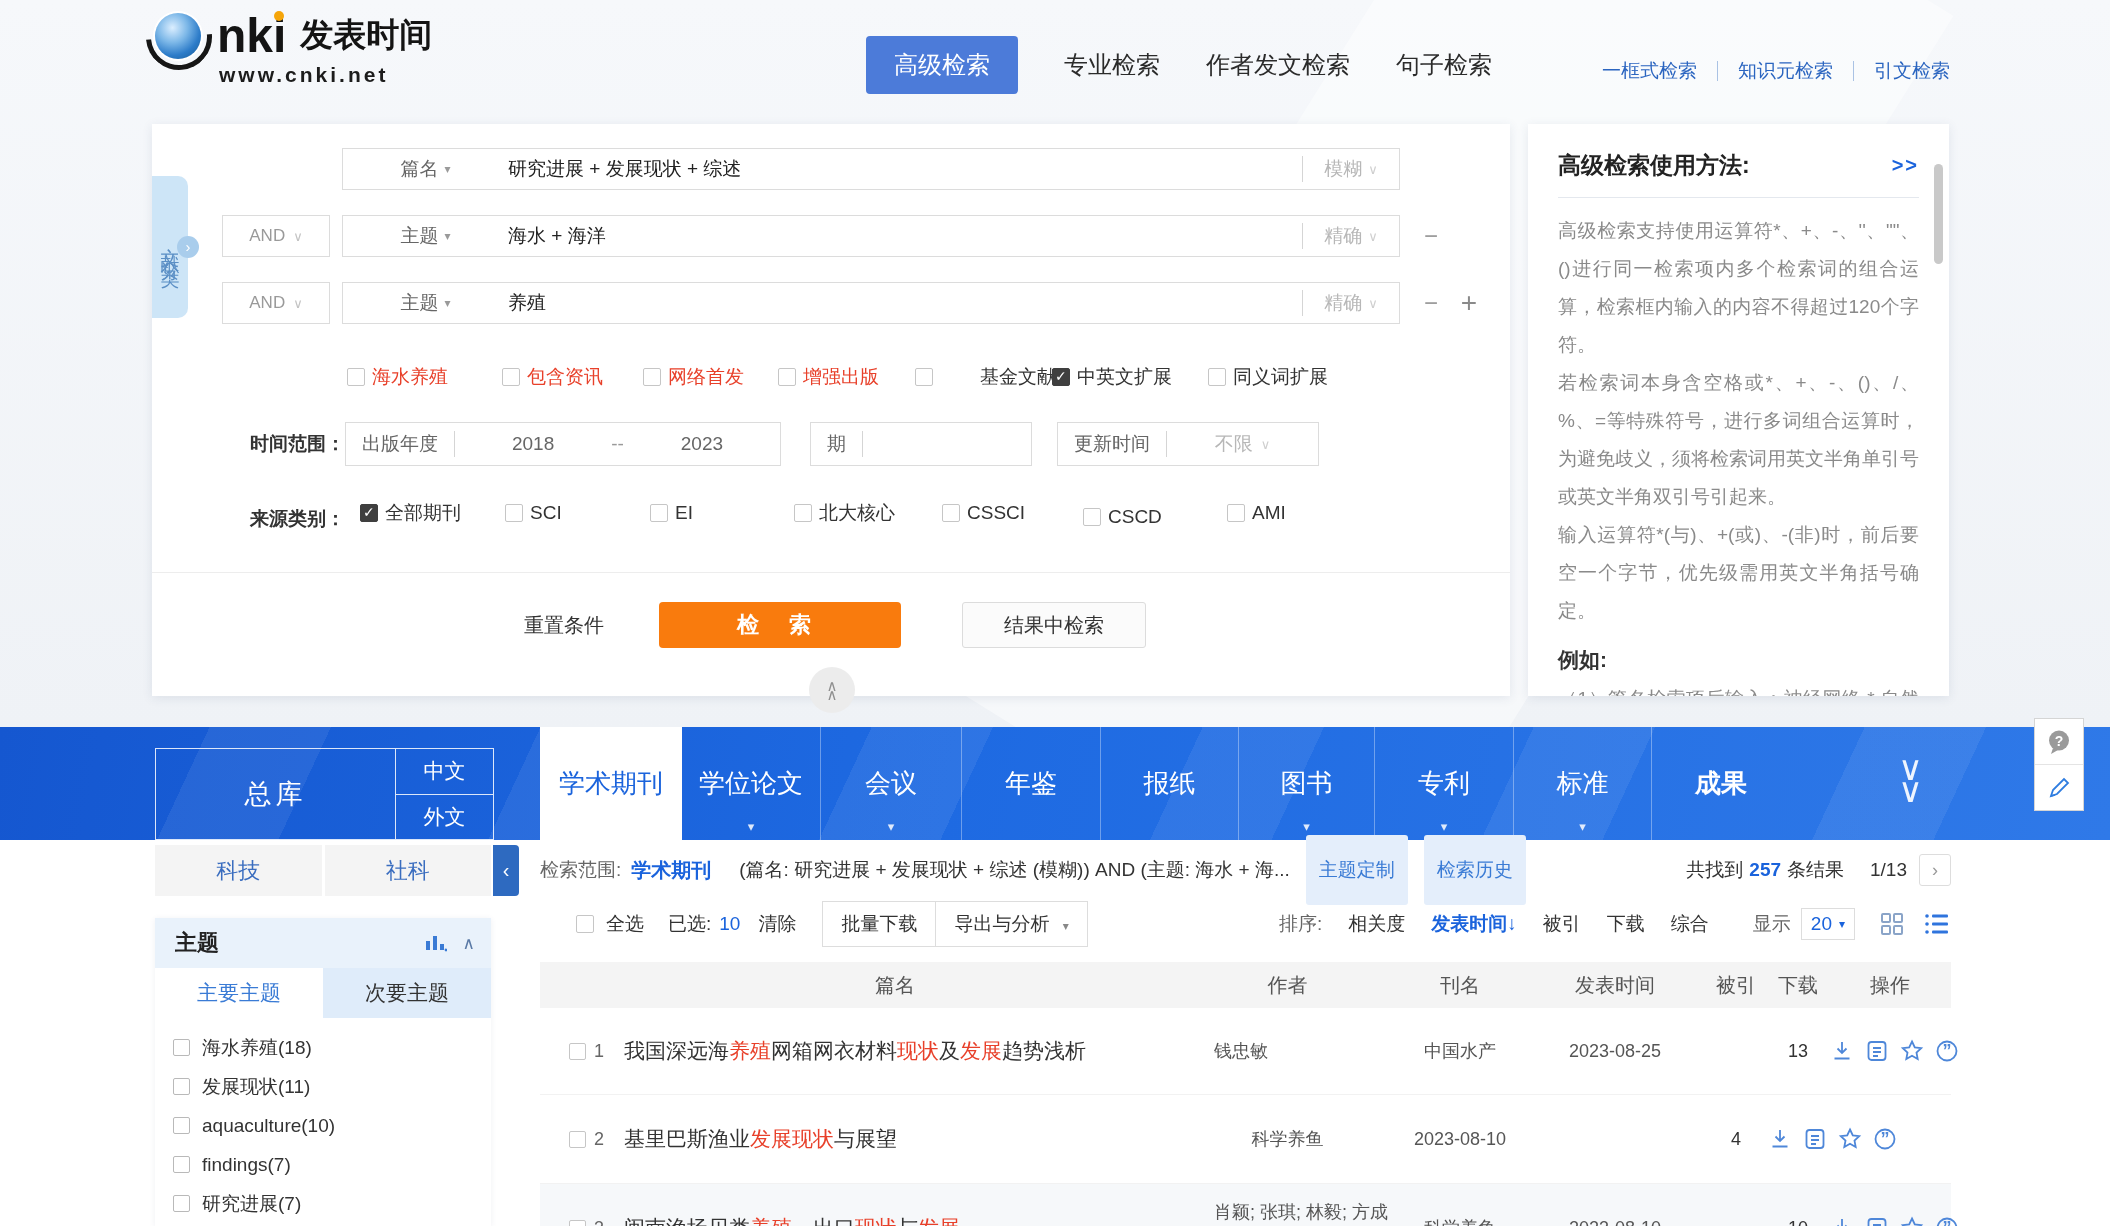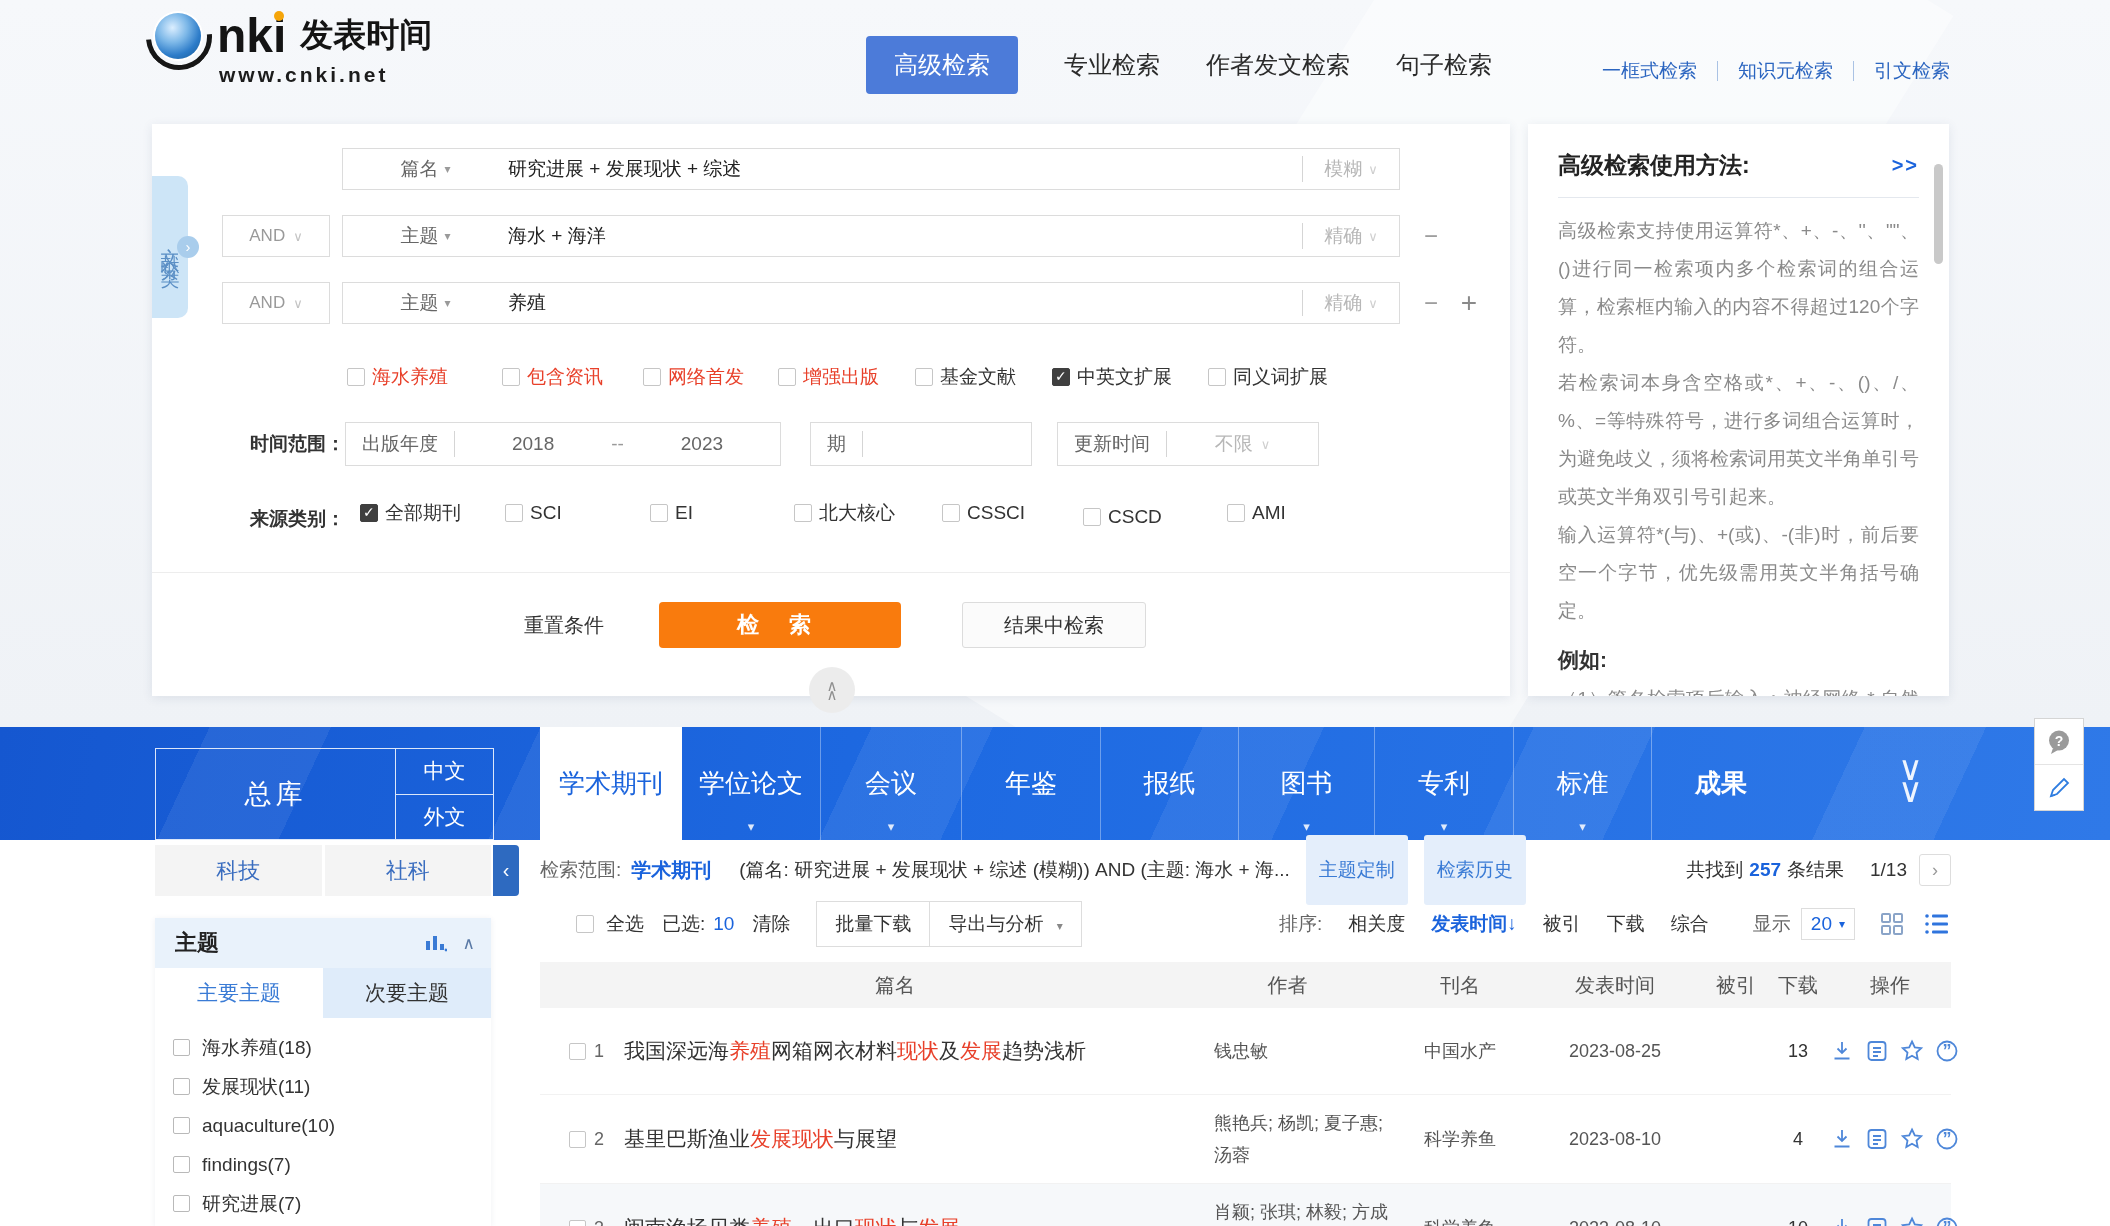--- a/index.html
+++ b/index.html
@@ -270,21 +270,21 @@
         <span>包含资讯</span>
       </label>
     <label class="cbi f-red" style="left:491px;top:240px;">
         <span class="cb"></span>
         <span>网络首发</span>
       </label>
     <label class="cbi f-red" style="left:626px;top:240px;">
         <span class="cb"></span>
         <span>增强出版</span>
       </label>
-    <label class="cbi" style="left:763px;top:240px;">
+    <label class="cbi" style="left:763px;top:240px;gap:40px;">
         <span class="cb"></span>
         <span>基金文献</span>
       </label>
     <label class="cbi" style="left:900px;top:240px;">
         <span class="cb checked"></span>
         <span>中英文扩展</span>
       </label>
     <label class="cbi" style="left:1056px;top:240px;">
         <span class="cb"></span>
         <span>同义词扩展</span>
@@ -492,21 +492,21 @@
       <span class="chip">主题定制</span>
       <span class="chip">检索历史</span>
       <span class="found"><span>共找到</span><b>257</b><span>条结果</span></span>
       <span class="page-ind">1/13</span>
       <span class="page-next">›</span>
     </div>
 
     <div class="toolbar">
       <span class="cb"></span>
       <span class="tb-txt">全选</span>
-      <span class="tb-txt" style="margin-left:18px;">已选:</span>
+      <span class="tb-txt" style="margin-left:24px;">已选:</span>
       <span class="tb-num">10</span>
       <span class="tb-txt" style="margin-left:18px;">清除</span>
       <button class="tb-btn first">批量下载</button>
       <button class="tb-btn" style="border-left:none;">
         <span>导出与分析</span>
         <span class="caret">▾</span>
       </button>
       <span class="sort-label">排序:</span>
       <span class="sort-opt">相关度</span>
       <span class="sort-opt active">
@@ -596,21 +596,20 @@
       </div>
 
       <div class="rrow rbody" style="min-height:88px;">
         <div class="sel-cell">
           <span class="cb"></span>
           <span>2</span>
         </div>
         <div class="title-cell">
           <span>基里巴斯渔业</span><span class="hl">发展现状</span><span>与展望</span>
         </div>
-        <div class="authors-cell">熊艳兵; 杨凯; 夏子惠; 汤蓉</div>
         <div class="center-cell">科学养鱼</div>
         <div class="center-cell">2023-08-10</div>
         <div class="num-cell"></div>
         <div class="num-cell">4</div>
         <div class="ops-cell">
           <span class="op-ic">
               <svg width="26" height="26" viewBox="0 0 26 26" fill="none" stroke="#4e87d9" stroke-width="1.8">
                 <path d="M13 4v10M8.5 10.5 13 15l4.5-4.5M5.5 20.5h15"></path>
               </svg>
             </span>

